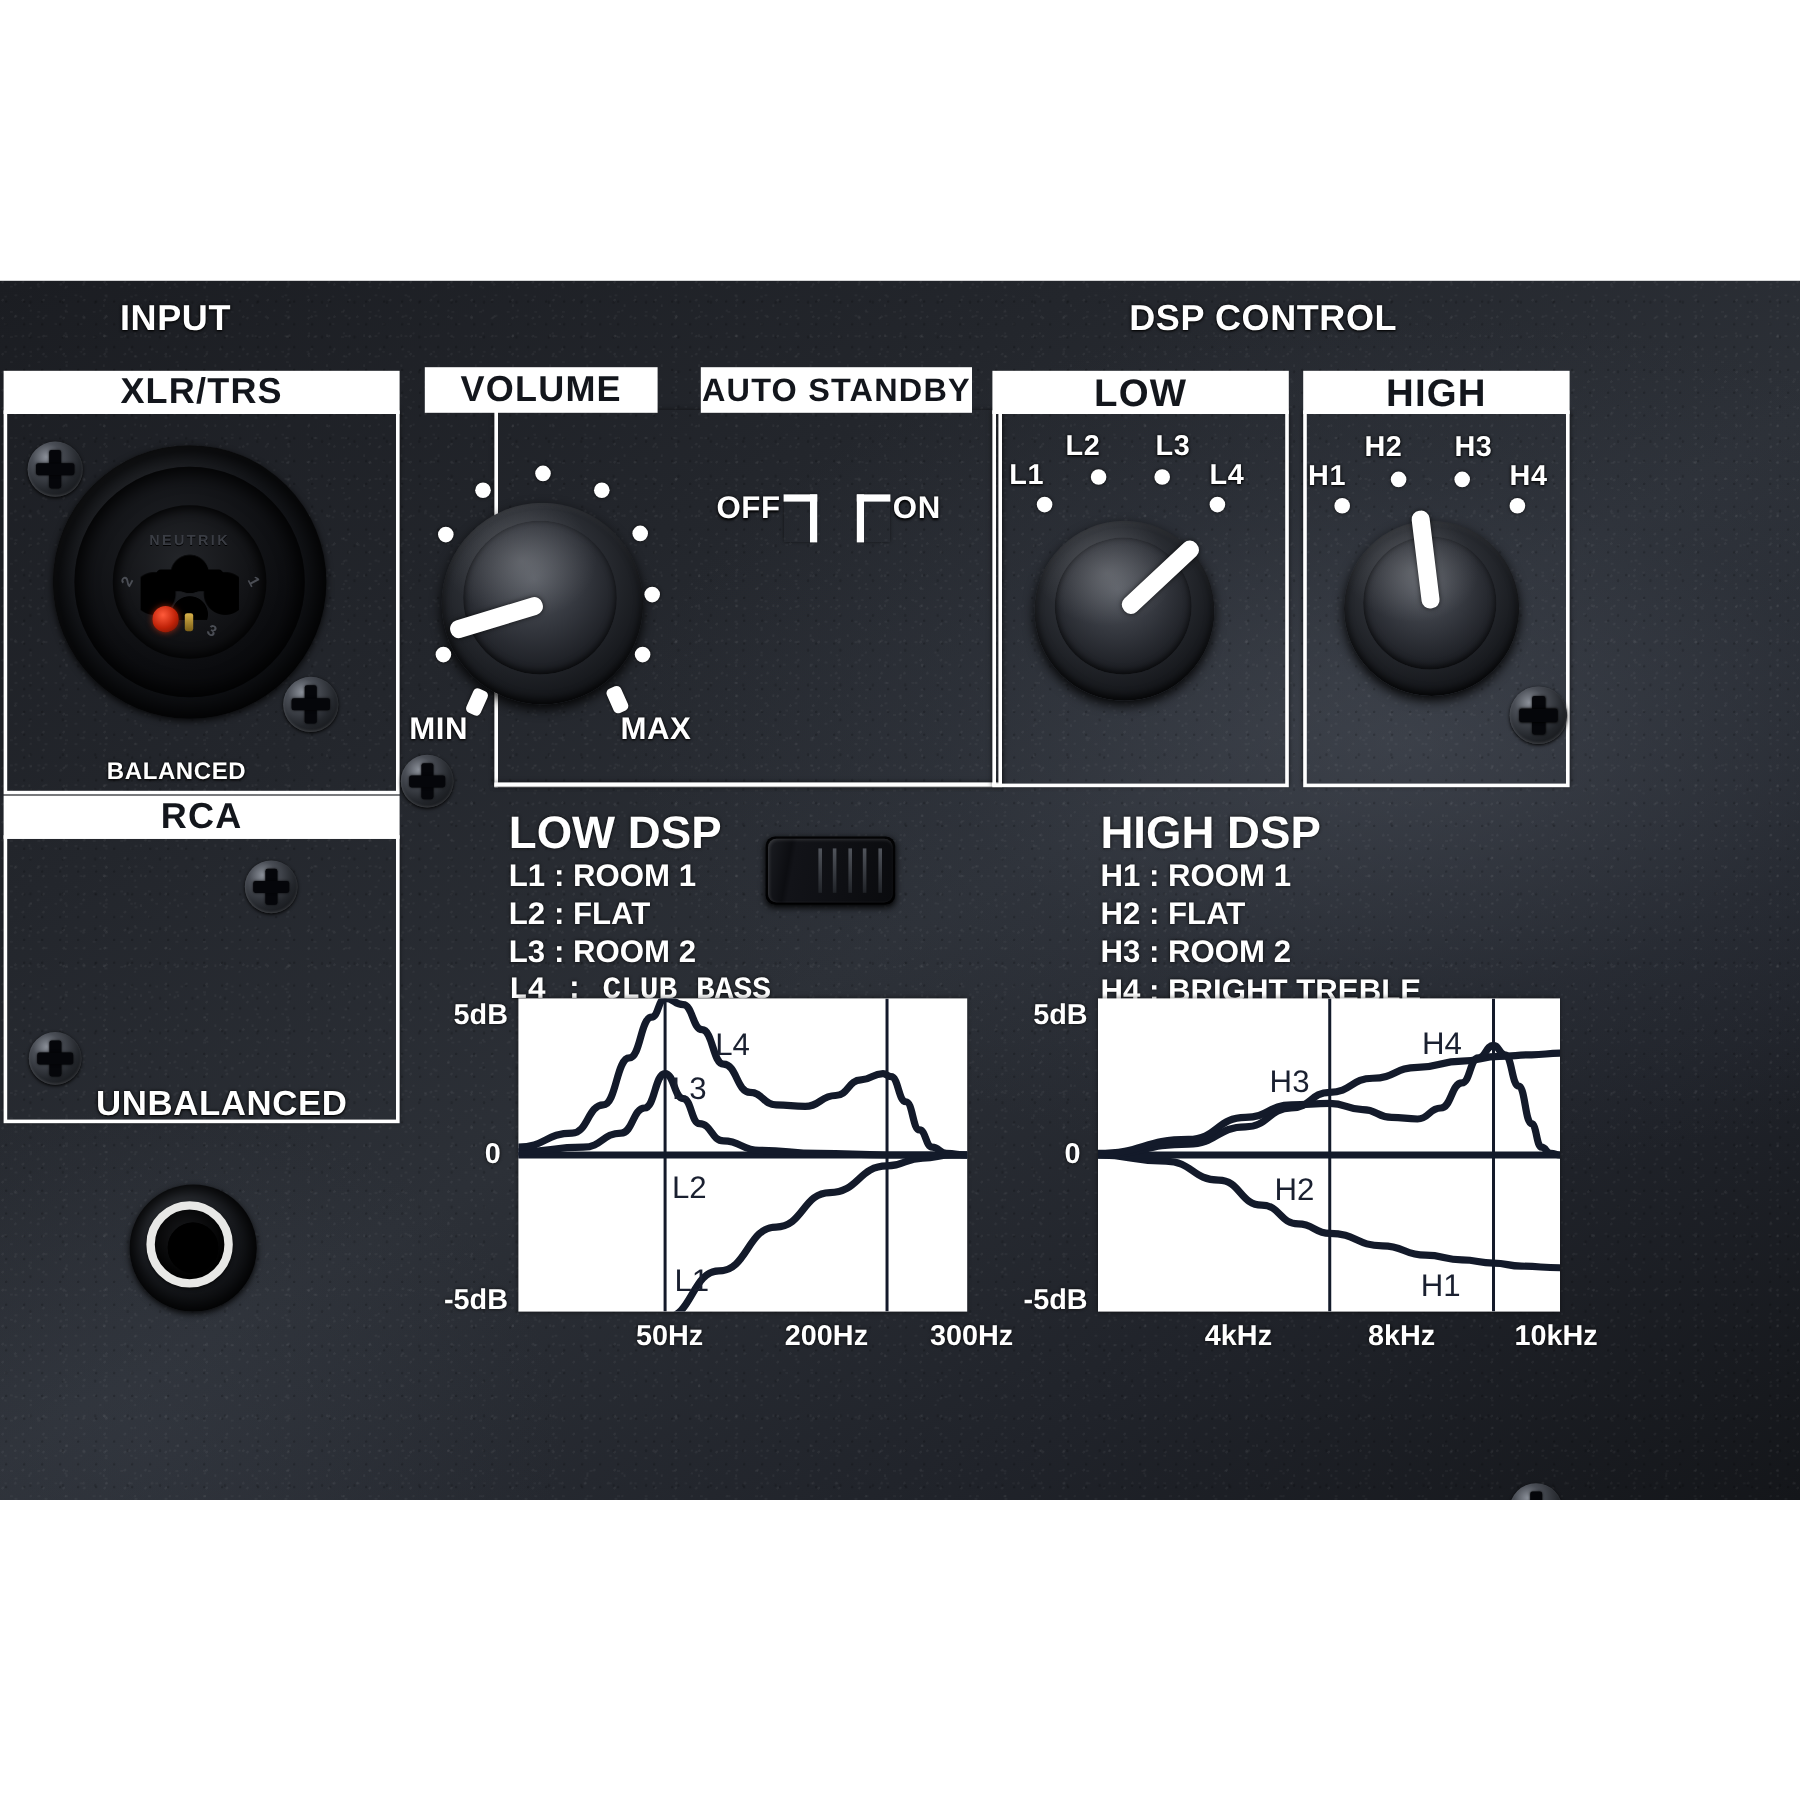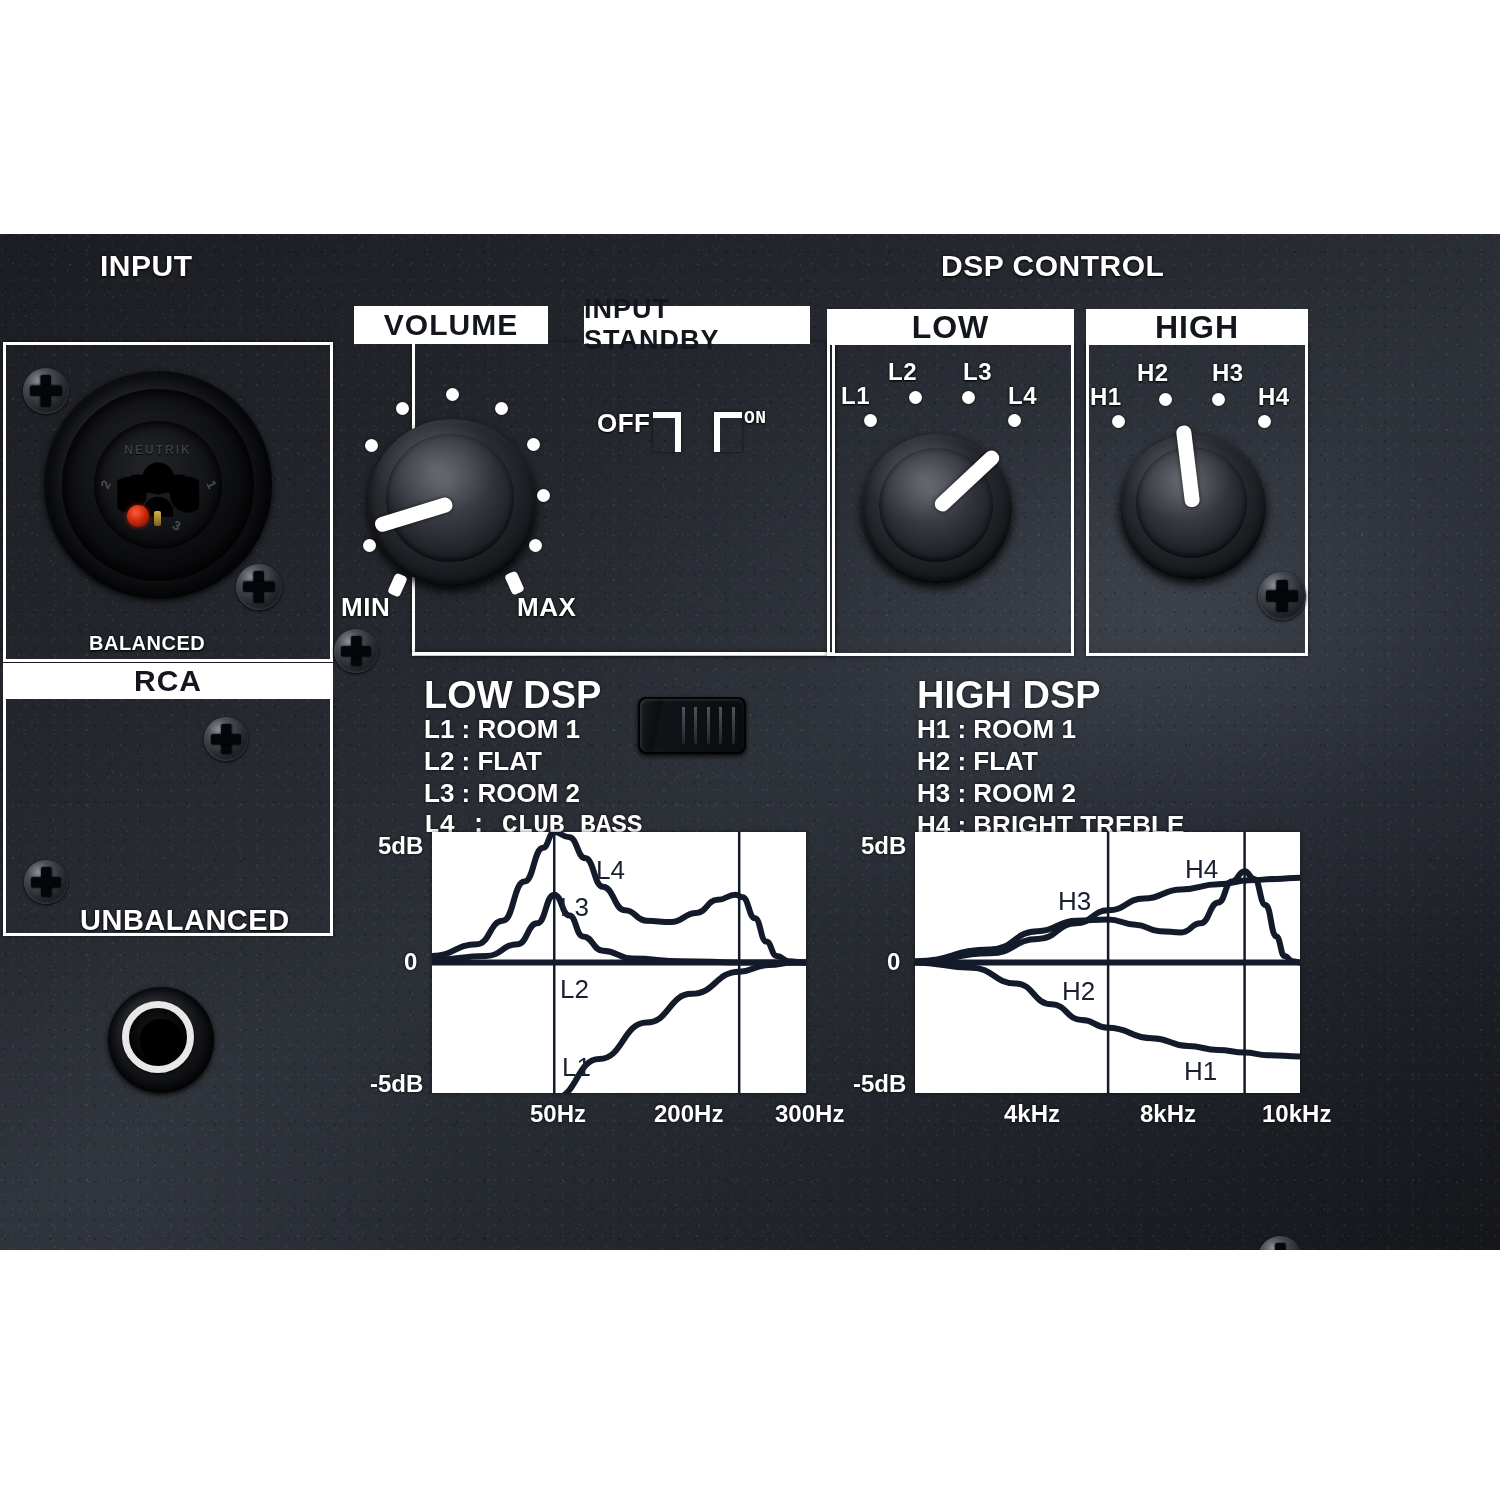--- a/index.html
+++ b/index.html
@@ -147,20 +147,21 @@
 <body>
 
 <div id="stage">
 
   <div id="panel">
 
     <div class="abs wtxt" id="hdr-input">INPUT</div>
     <div class="abs wtxt" id="hdr-dsp">DSP CONTROL</div>
 
     <div class="obox" style="left:3px;top:108px;width:330px;height:320px;"></div>
+    <div class="chip" style="left:3px;top:75px;width:330px;height:36px;font-size:30px;">XLR/TRS</div>
 
     <div class="abs" id="xlr-wrap">
       <div id="xlr-ring"></div>
       <div id="xlr-ring2"></div>
       <div id="xlr-face">
         <div id="xlr-brand">NEUTRIK</div>
         <div id="xlr-slot"></div>
         <div class="xlrnum" style="left:6%;top:44%;transform:rotate(-62deg);">2</div>
         <div class="xlrnum" style="right:5%;top:44%;transform:rotate(62deg);">1</div>
         <div class="xlrnum" style="left:62%;top:76%;transform:rotate(26deg);">3</div>
@@ -190,21 +191,21 @@
 
     <div class="obox" style="left:412px;top:108px;width:423px;height:314px;
          border-top:none;border-right:none;"></div>
     <div class="abs" style="left:412px;top:418px;width:423px;height:3px;background:#fff;
          box-shadow:0 0 4px rgba(0,0,0,.6);"></div>
     <div class="abs" style="left:832px;top:108px;width:3px;height:313px;background:#fff;
          box-shadow:0 0 4px rgba(0,0,0,.6);"></div>
 
     <div class="chip" style="left:354px;top:72px;width:194px;height:38px;font-size:30px;">VOLUME</div>
 
-    <div class="chip" style="left:584px;top:72px;width:226px;height:38px;font-size:27px;">INPUT STANDBY</div>
+    <div class="chip" style="left:584px;top:72px;width:226px;height:38px;font-size:27px;">AUTO STANDBY</div>
 
     <div class="knob" style="left:368px;top:185px;width:168px;height:168px;">
       <div class="knob-top"></div>
 
       <div class="pointer" style="left:50%;top:50%;width:15px;height:80px;
            transform:translate(-50%,-100%) rotate(-107deg);"></div>
     </div>
 
     <div class="dot" style="left:396px;top:168px;"></div>
     <div class="dot" style="left:446px;top:154px;"></div>
@@ -214,21 +215,21 @@
     <div class="dot" style="left:529px;top:305px;"></div>
     <div class="dot" style="left:365px;top:205px;"></div>
     <div class="dot" style="left:363px;top:305px;"></div>
 
     <div class="tick" style="left:391px;top:340px;transform:rotate(24deg);"></div>
     <div class="tick" style="left:508px;top:338px;transform:rotate(-24deg);"></div>
     <div class="abs wtxt" style="left:341px;top:358px;font-size:26px;">MIN</div>
     <div class="abs wtxt" style="left:517px;top:358px;font-size:26px;">MAX</div>
 
     <div class="abs wtxt" style="left:597px;top:174px;font-size:26px;">OFF</div>
-    <div class="abs wtxt" style="left:744px;top:174px;font-size:18px;font-family:Liberation Mono, monospace;">ON</div>
+    <div class="abs wtxt" style="left:744px;top:174px;font-size:26px;">ON</div>
     <div class="swmark" style="left:653px;top:178px;transform:scaleX(-1);"></div>
     <div class="swmark" style="left:714px;top:178px;"></div>
 
     <div id="sw-body">
       <div id="sw-actuator">
         <div class="ridge" style="left:40%;"></div>
         <div class="ridge" style="left:52%;"></div>
         <div class="ridge" style="left:64%;"></div>
         <div class="ridge" style="left:76%;"></div>
         <div class="ridge" style="left:88%;"></div>

